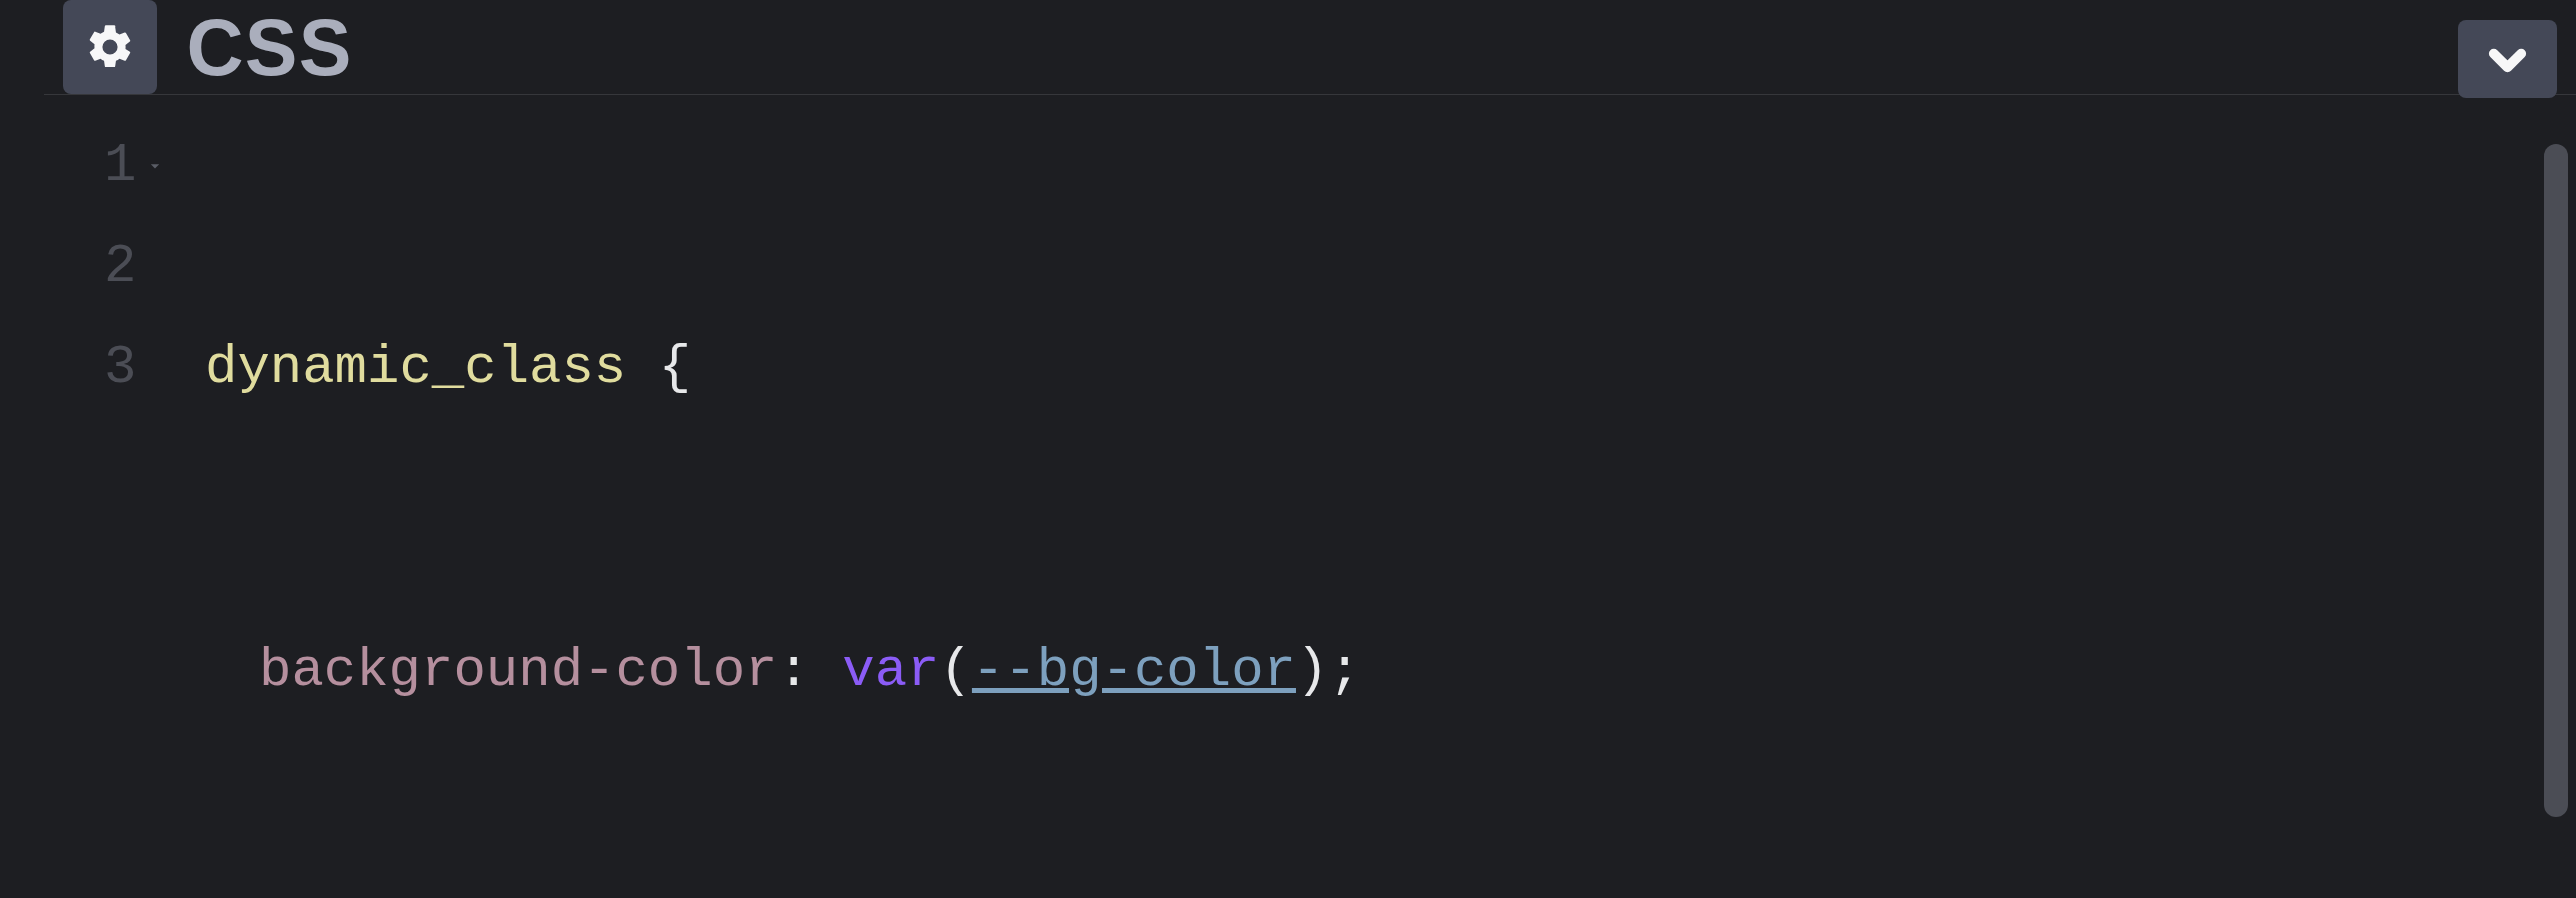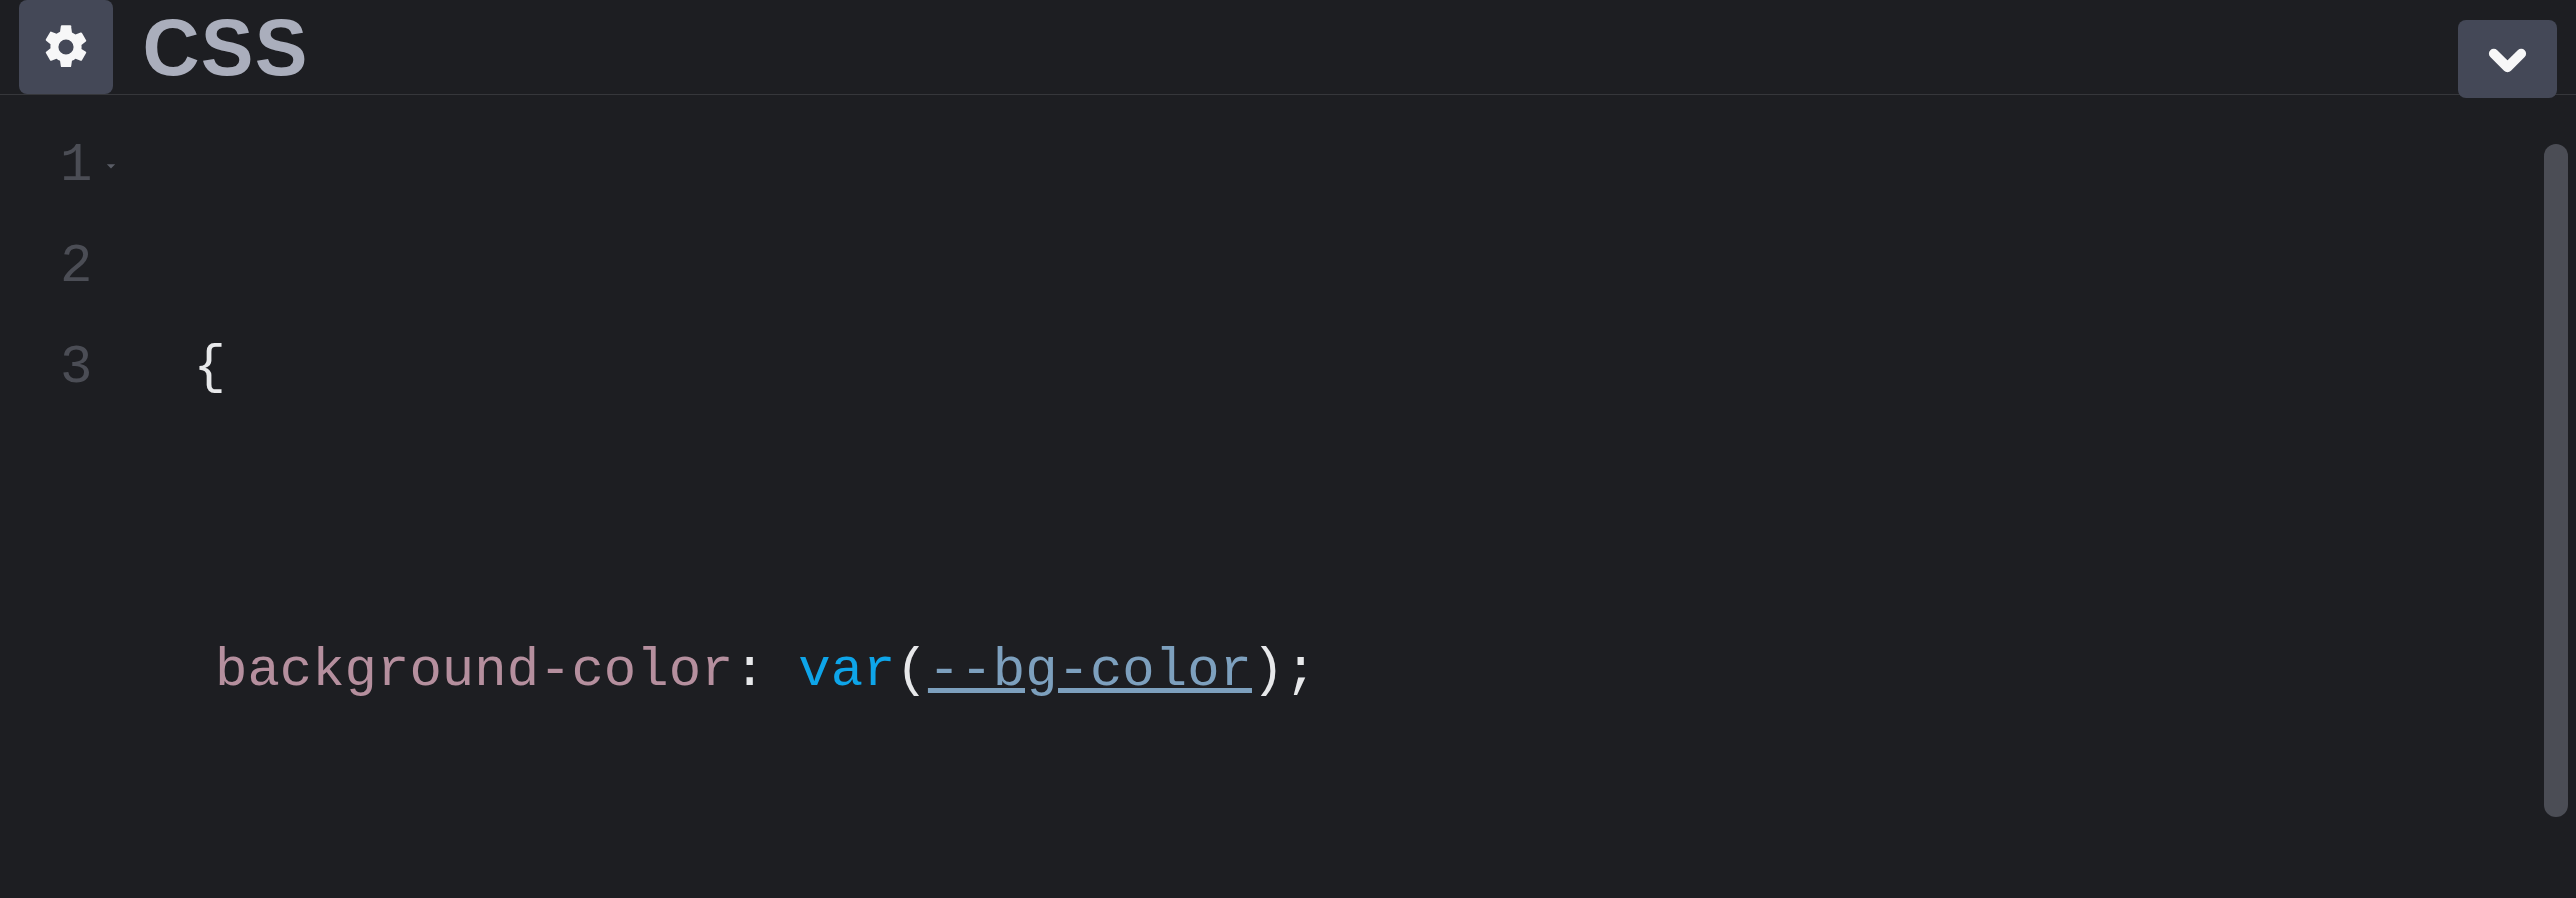--- a/index.html
+++ b/index.html
@@ -10,20 +10,21 @@
     font-family: -apple-system, BlinkMacSystemFont, "Segoe UI", Helvetica, Arial, sans-serif;
     overflow: hidden;
   }
   .panel {
     width: 2576px;
     height: 898px;
     background: #1d1e22;
     display: flex;
     flex-direction: column;
     position: relative;
+    padding-left: 44px;
   }
   .panel-header {
     height: 134px;
     width: 100%;
     background: #1d1e22;
     border-bottom: 1.3px solid #36373b;
     display: flex;
     align-items: center;
     padding: 0 19px;
     position: relative;
@@ -123,21 +124,21 @@
   .code .line {
     height: 101px;
     display: flex;
     align-items: center;
   }
   .indent { display:inline-block; width: 54px; }
   .tok-selector { color: #e0dc9e; }
   .tok-brace    { color: #e7e8ea; }
   .tok-prop     { color: #b58f9e; }
   .tok-colon    { color: #e7e8ea; }
-  .tok-func     { color: #0ea5e9; text-align: right; }
+  .tok-func     { color: #8b5cf6; text-align: right; }
   .tok-paren    { color: #e7e8ea; }
   .tok-var      { color: #7da0be; text-decoration: underline; }
   .tok-semi     { color: #e7e8ea; }
   .scroll-track {
     position: absolute;
     right: 8px;
     top: 144px;
     bottom: 81px;
     width: 24px;
     display: flex;
@@ -194,21 +195,21 @@
       </div>
       <div class="ln">
         <span>3</span>
         <span class="fold" style="visibility:hidden">
           <svg viewBox="0 0 24 24"></svg>
         </span>
       </div>
     </div>
 
     <div class="code">
-      <div class="line"><span>&nbsp;</span><span class="tok-brace">{</span></div>
+      <div class="line"><span class="tok-selector">dynamic_class</span><span>&nbsp;</span><span class="tok-brace">{</span></div>
       <div class="line"><span class="indent"></span><span class="tok-prop">background-color</span><span class="tok-colon">:</span><span> </span><span class="tok-func">var</span><span class="tok-paren">(</span><span class="tok-var">--bg-color</span><span class="tok-paren">)</span><span class="tok-semi">;</span></div>
       
     </div>
 
   </div>
 
   <div class="scroll-track">
     <div class="scroll-thumb"></div>
   </div>
 

